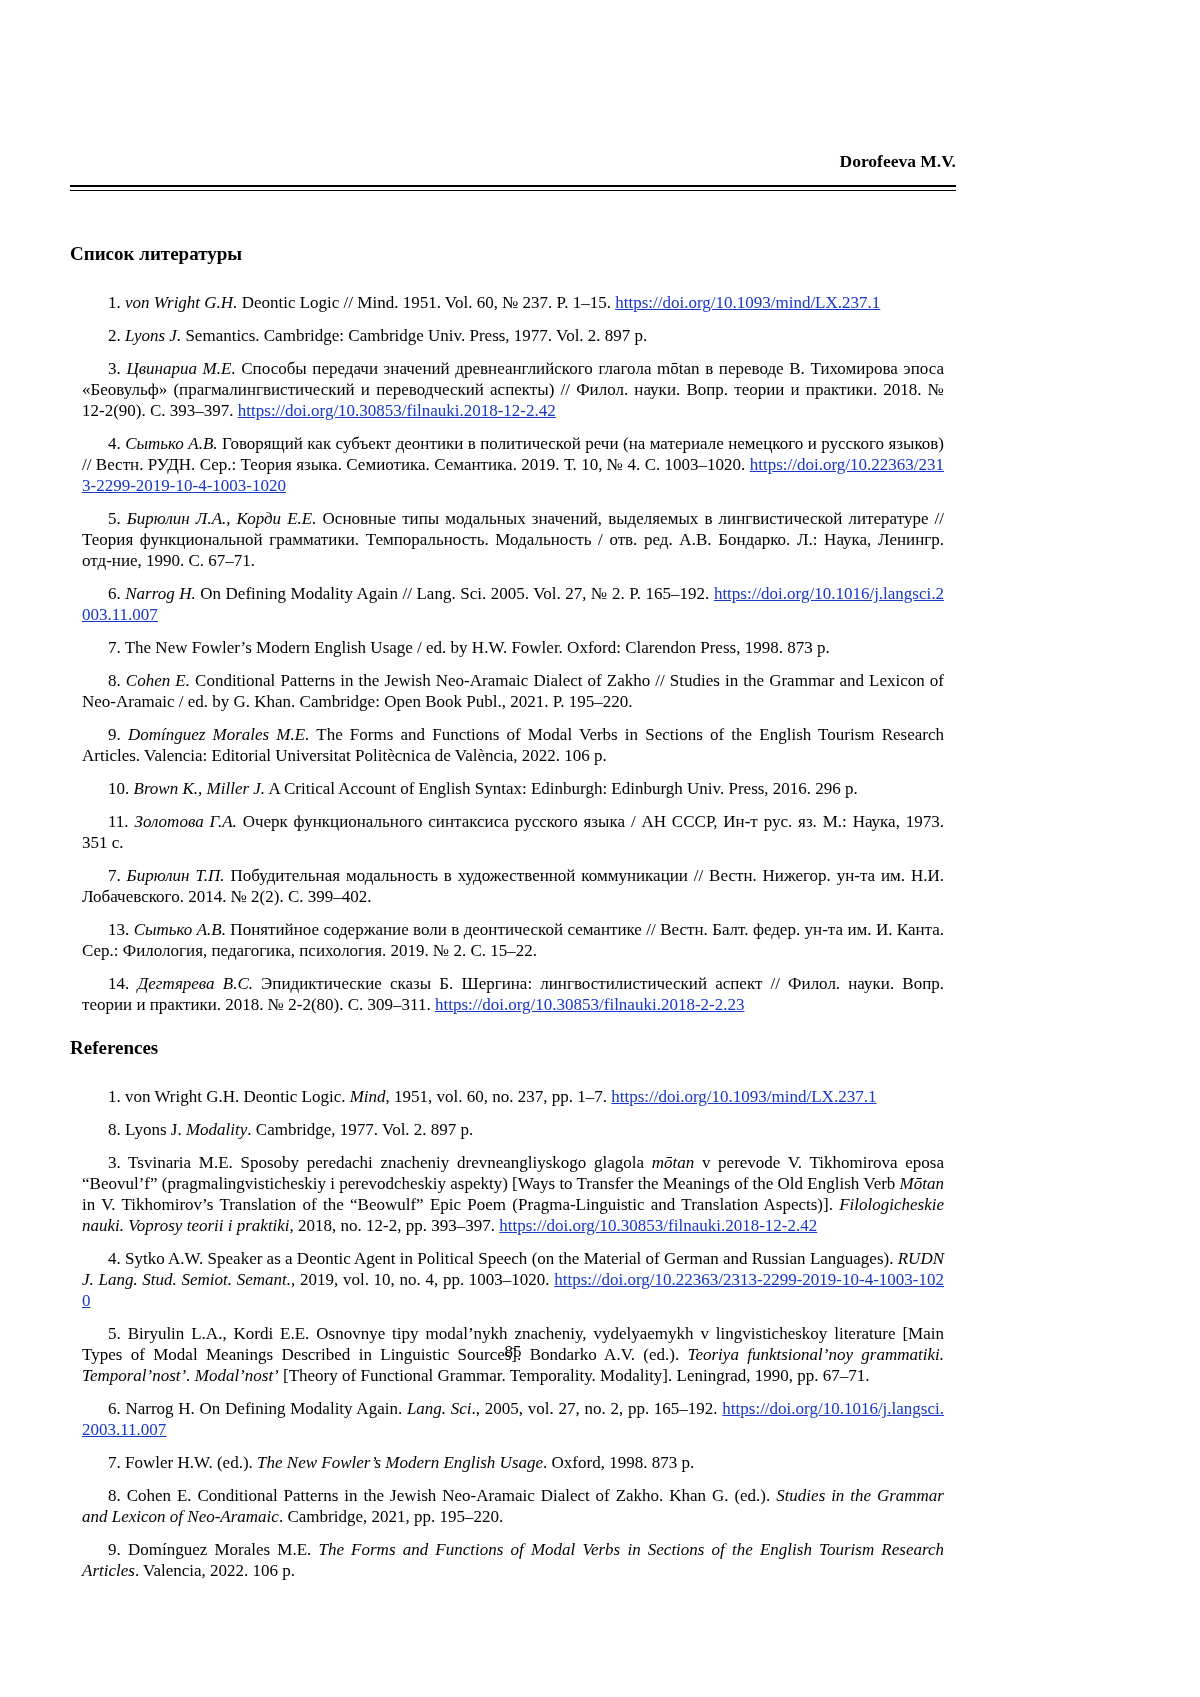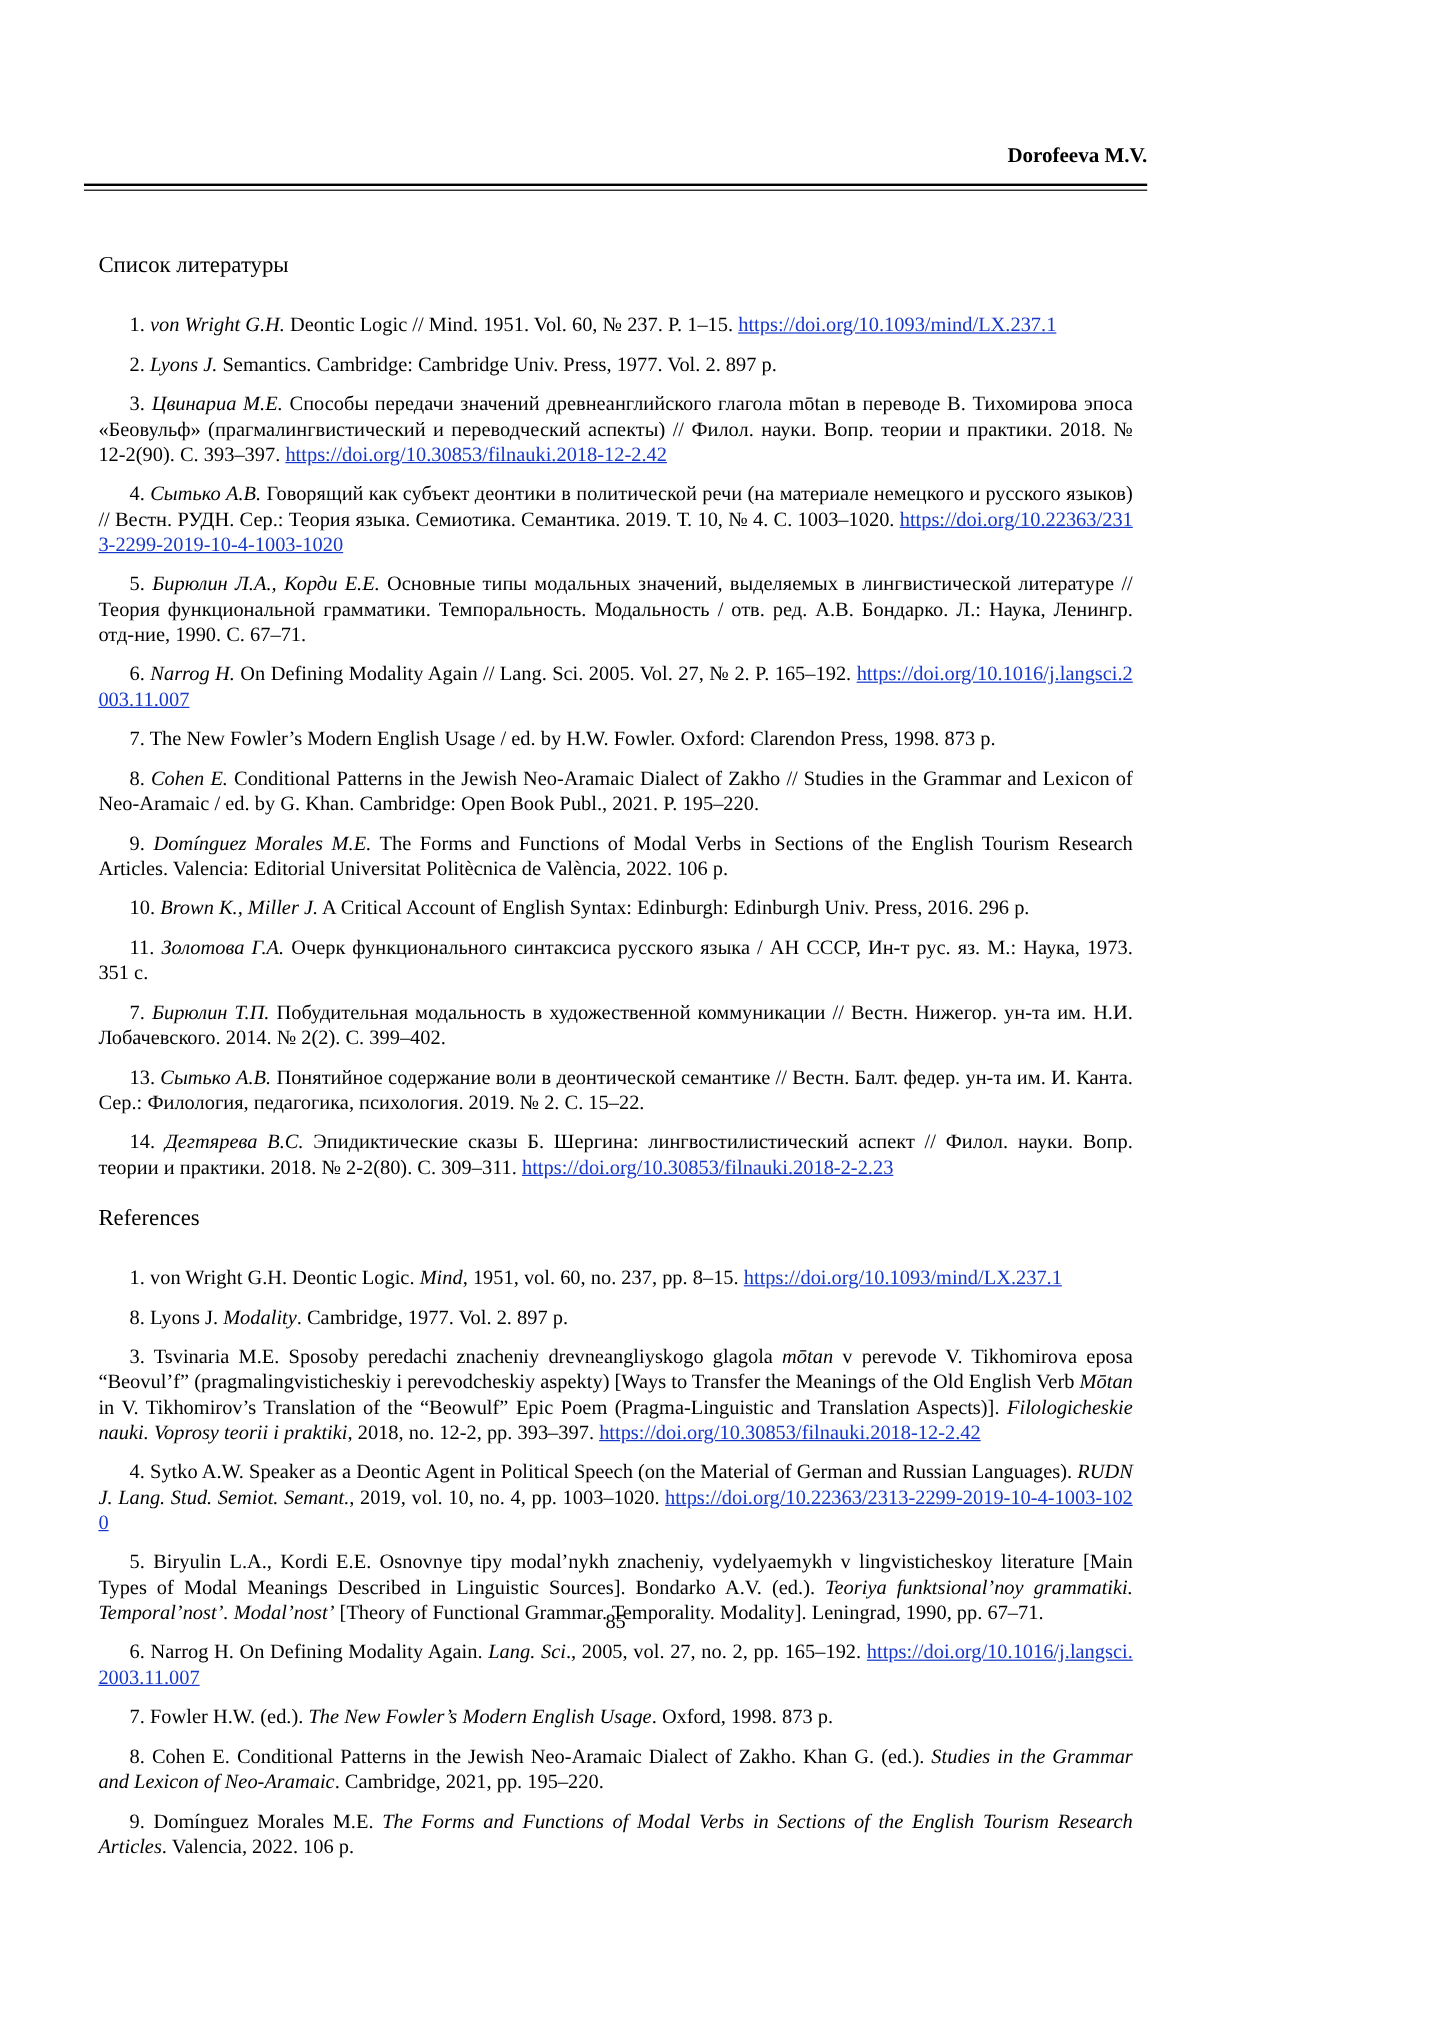--- a/index.html
+++ b/index.html
@@ -21,34 +21,35 @@
     position: absolute;
     left: 70px;
     top: 0;
     width: 886px;
   }
   .running-head {
     padding-top: 117px;
     text-align: right;
     font-size: 17.5px;
     line-height: 25px;
+    margin-top: 32px;
   }
   .rh-author {
     font-weight: bold;
   }
   .double-rule {
     margin-top: 11px;
     height: 3px;
     border-top: 2.5px solid #000000;
     border-bottom: 1.5px solid #000000;
   }
   .section-heading {
     font-size: 19px;
-    font-weight: normal;
-    margin: 52px 0 27px 12px;
+    font-weight: bold;
+    margin: 52px 0 27px 0;
   }
   section.second .section-heading {
     margin-top: 22px;
   }
   .ref-item {
     margin: 12px;
     text-indent: 26px;
     text-align: justify;
     font-size: 17px;
     line-height: 21px;
@@ -98,21 +99,21 @@
           <p class="ref-item"><span class="seg-normal">11. </span><span class="seg-italic">Золотова Г.А.</span><span class="seg-normal"> Очерк функционального синтаксиса русского языка / АН СССР, Ин-т рус. яз. М.: Наука, 1973. 351 с.</span></p>
           <p class="ref-item"><span class="seg-normal">7. </span><span class="seg-italic">Бирюлин Т.П.</span><span class="seg-normal"> Побудительная модальность в художественной коммуникации // Вестн. Нижегор. ун-та им. Н.И. Лобачевского. 2014. № 2(2). С. 399–402.</span></p>
           <p class="ref-item"><span class="seg-normal">13. </span><span class="seg-italic">Сытько А.В.</span><span class="seg-normal"> Понятийное содержание воли в деонтической семантике // Вестн. Балт. федер. ун-та им. И. Канта. Сер.: Филология, педагогика, психология. 2019. № 2. С. 15–22.</span></p>
           <p class="ref-item"><span class="seg-normal">14. </span><span class="seg-italic">Дегтярева В.С.</span><span class="seg-normal"> Эпидиктические сказы Б. Шергина: лингвостилистический аспект // Филол. науки. Вопр. теории и практики. 2018. № 2-2(80). С. 309–311. </span><a href="#" class="ref-link">https://doi.org/10.30853/filnauki.2018-2-2.23</a></p>
         </div>
     </section>
 
     <section class="ref-section second">
       <h2 class="section-heading">References</h2>
       <div class="ref-list">
-          <p class="ref-item"><span class="seg-normal">1. von Wright G.H. Deontic Logic. </span><span class="seg-italic">Mind</span><span class="seg-normal">, 1951, vol. 60, no. 237, pp. 8–15. </span><a href="#" class="ref-link">https://doi.org/10.1093/mind/LX.237.1</a></p>
+          <p class="ref-item"><span class="seg-normal">1. von Wright G.H. Deontic Logic. </span><span class="seg-italic">Mind</span><span class="seg-normal">, 1951, vol. 60, no. 237, pp. 1–7. </span><a href="#" class="ref-link">https://doi.org/10.1093/mind/LX.237.1</a></p>
           <p class="ref-item"><span class="seg-normal">8. Lyons J. </span><span class="seg-italic">Modality</span><span class="seg-normal">. Cambridge, 1977. Vol. 2. 897 p.</span></p>
           <p class="ref-item"><span class="seg-normal">3. Tsvinaria M.E. Sposoby peredachi znacheniy drevneangliyskogo glagola </span><span class="seg-italic">mōtan</span><span class="seg-normal"> v perevode V. Tikhomirova eposa “Beovul’f” (pragmalingvisticheskiy i perevodcheskiy aspekty) [Ways to Transfer the Meanings of the Old English Verb </span><span class="seg-italic">Mōtan</span><span class="seg-normal"> in V. Tikhomirov’s Translation of the “Beowulf” Epic Poem (Pragma-Linguistic and Translation Aspects)]. </span><span class="seg-italic">Filologicheskie nauki. Voprosy teorii i praktiki</span><span class="seg-normal">, 2018, no. 12-2, pp. 393–397. </span><a href="#" class="ref-link">https://doi.org/10.30853/filnauki.2018-12-2.42</a></p>
           <p class="ref-item"><span class="seg-normal">4. Sytko A.W. Speaker as a Deontic Agent in Political Speech (on the Material of German and Russian Languages). </span><span class="seg-italic">RUDN J. Lang. Stud. Semiot. Semant.</span><span class="seg-normal">, 2019, vol. 10, no. 4, pp. 1003–1020. </span><a href="#" class="ref-link">https://doi.org/10.22363/2313-2299-2019-10-4-1003-1020</a></p>
           <p class="ref-item"><span class="seg-normal">5. Biryulin L.A., Kordi E.E. Osnovnye tipy modal’nykh znacheniy, vydelyaemykh v lingvisticheskoy literature [Main Types of Modal Meanings Described in Linguistic Sources]. Bondarko A.V. (ed.). </span><span class="seg-italic">Teoriya funktsional’noy grammatiki. Temporal’nost’. Modal’nost’</span><span class="seg-normal"> [Theory of Functional Grammar. Temporality. Modality]. Leningrad, 1990, pp. 67–71.</span></p>
           <p class="ref-item"><span class="seg-normal">6. Narrog H. On Defining Modality Again. </span><span class="seg-italic">Lang. Sci</span><span class="seg-normal">., 2005, vol. 27, no. 2, pp. 165–192. </span><a href="#" class="ref-link">https://doi.org/10.1016/j.langsci.2003.11.007</a></p>
           <p class="ref-item"><span class="seg-normal">7. Fowler H.W. (ed.). </span><span class="seg-italic">The New Fowler’s Modern English Usage</span><span class="seg-normal">. Oxford, 1998. 873 p.</span></p>
           <p class="ref-item"><span class="seg-normal">8. Cohen E. Conditional Patterns in the Jewish Neo-Aramaic Dialect of Zakho. Khan G. (ed.). </span><span class="seg-italic">Studies in the Grammar and Lexicon of Neo-Aramaic</span><span class="seg-normal">. Cambridge, 2021, pp. 195–220.</span></p>
           <p class="ref-item"><span class="seg-normal">9. Domínguez Morales M.E. </span><span class="seg-italic">The Forms and Functions of Modal Verbs in Sections of the English Tourism Research Articles</span><span class="seg-normal">. Valencia, 2022. 106 p.</span></p>
         </div>
     </section>

